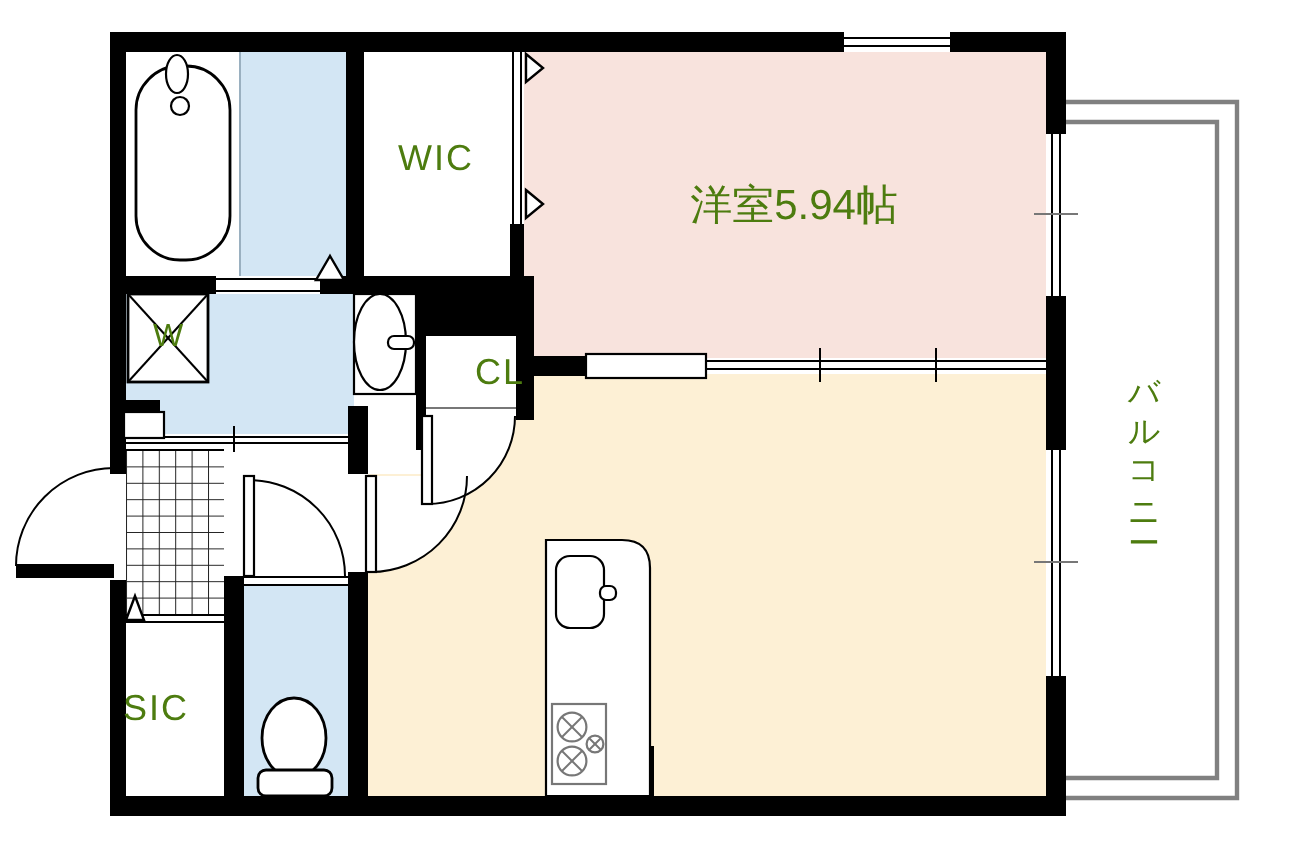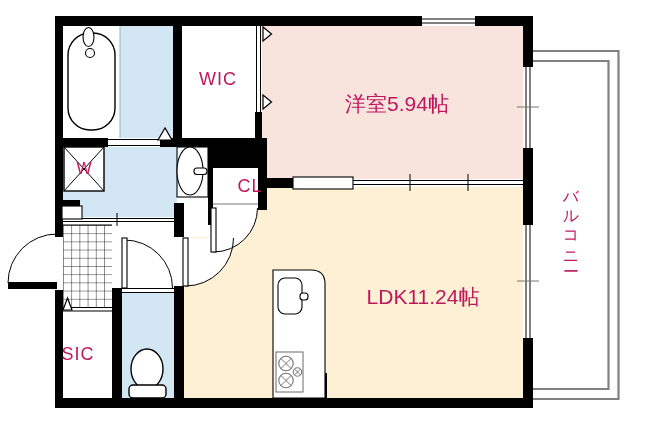--- a/index.html
+++ b/index.html
@@ -11,21 +11,21 @@
     --background:#ffffff;
   }
   html,body{margin:0;padding:0;background:var(--background);}
   #plan{
     position:relative;width:646px;height:425px;background:var(--background);
     font-family:"Liberation Sans","DejaVu Sans",sans-serif;overflow:hidden;
   }
   #plan svg{position:absolute;left:0;top:0;}
   .label{
     position:absolute;transform:translate(-50%,-50%);
-    color:#be185d;white-space:nowrap;line-height:1;
+    color:#4d7c0f;white-space:nowrap;line-height:1;
   }
   .label-lg{font-size:21px;text-align:center;}
   .label-md{font-size:18px;letter-spacing:1px;}
   .label-sm{font-size:16px;}
   .label-vert{
     writing-mode:vertical-rl;text-orientation:mixed;
     font-size:16px;letter-spacing:3px;
   }
   .pinkF{fill:var(--room-pink);}
   .creamF{fill:var(--room-cream);}
@@ -208,19 +208,18 @@
     </g>
     <polygon points="63,310 67.5,298 72,310" class="tri"></polygon>
 
     <g>
       <path d="M533 51 H618.5 V399 H533" class="balc"></path>
       <path d="M533 61 H608.5 V389 H533" class="balc"></path>
     </g>
   </svg>
 
   <div class="label label-lg" style="left:397px;top:103px;">洋室5.94帖</div>
-  <div class="label label-lg" style="left:423px;top:296px;">LDK11.24帖</div>
   <div class="label label-md" style="left:218px;top:79px;">WIC</div>
   <div class="label label-md" style="left:250px;top:186px;">CL</div>
   <div class="label label-md" style="left:78px;top:354px;">SIC</div>
   <div class="label label-sm" style="left:84px;top:169px;">W</div>
   <div class="label label-vert" style="left:571px;top:222px;">バルコニー</div>
 </div>
 
 </body></html>

